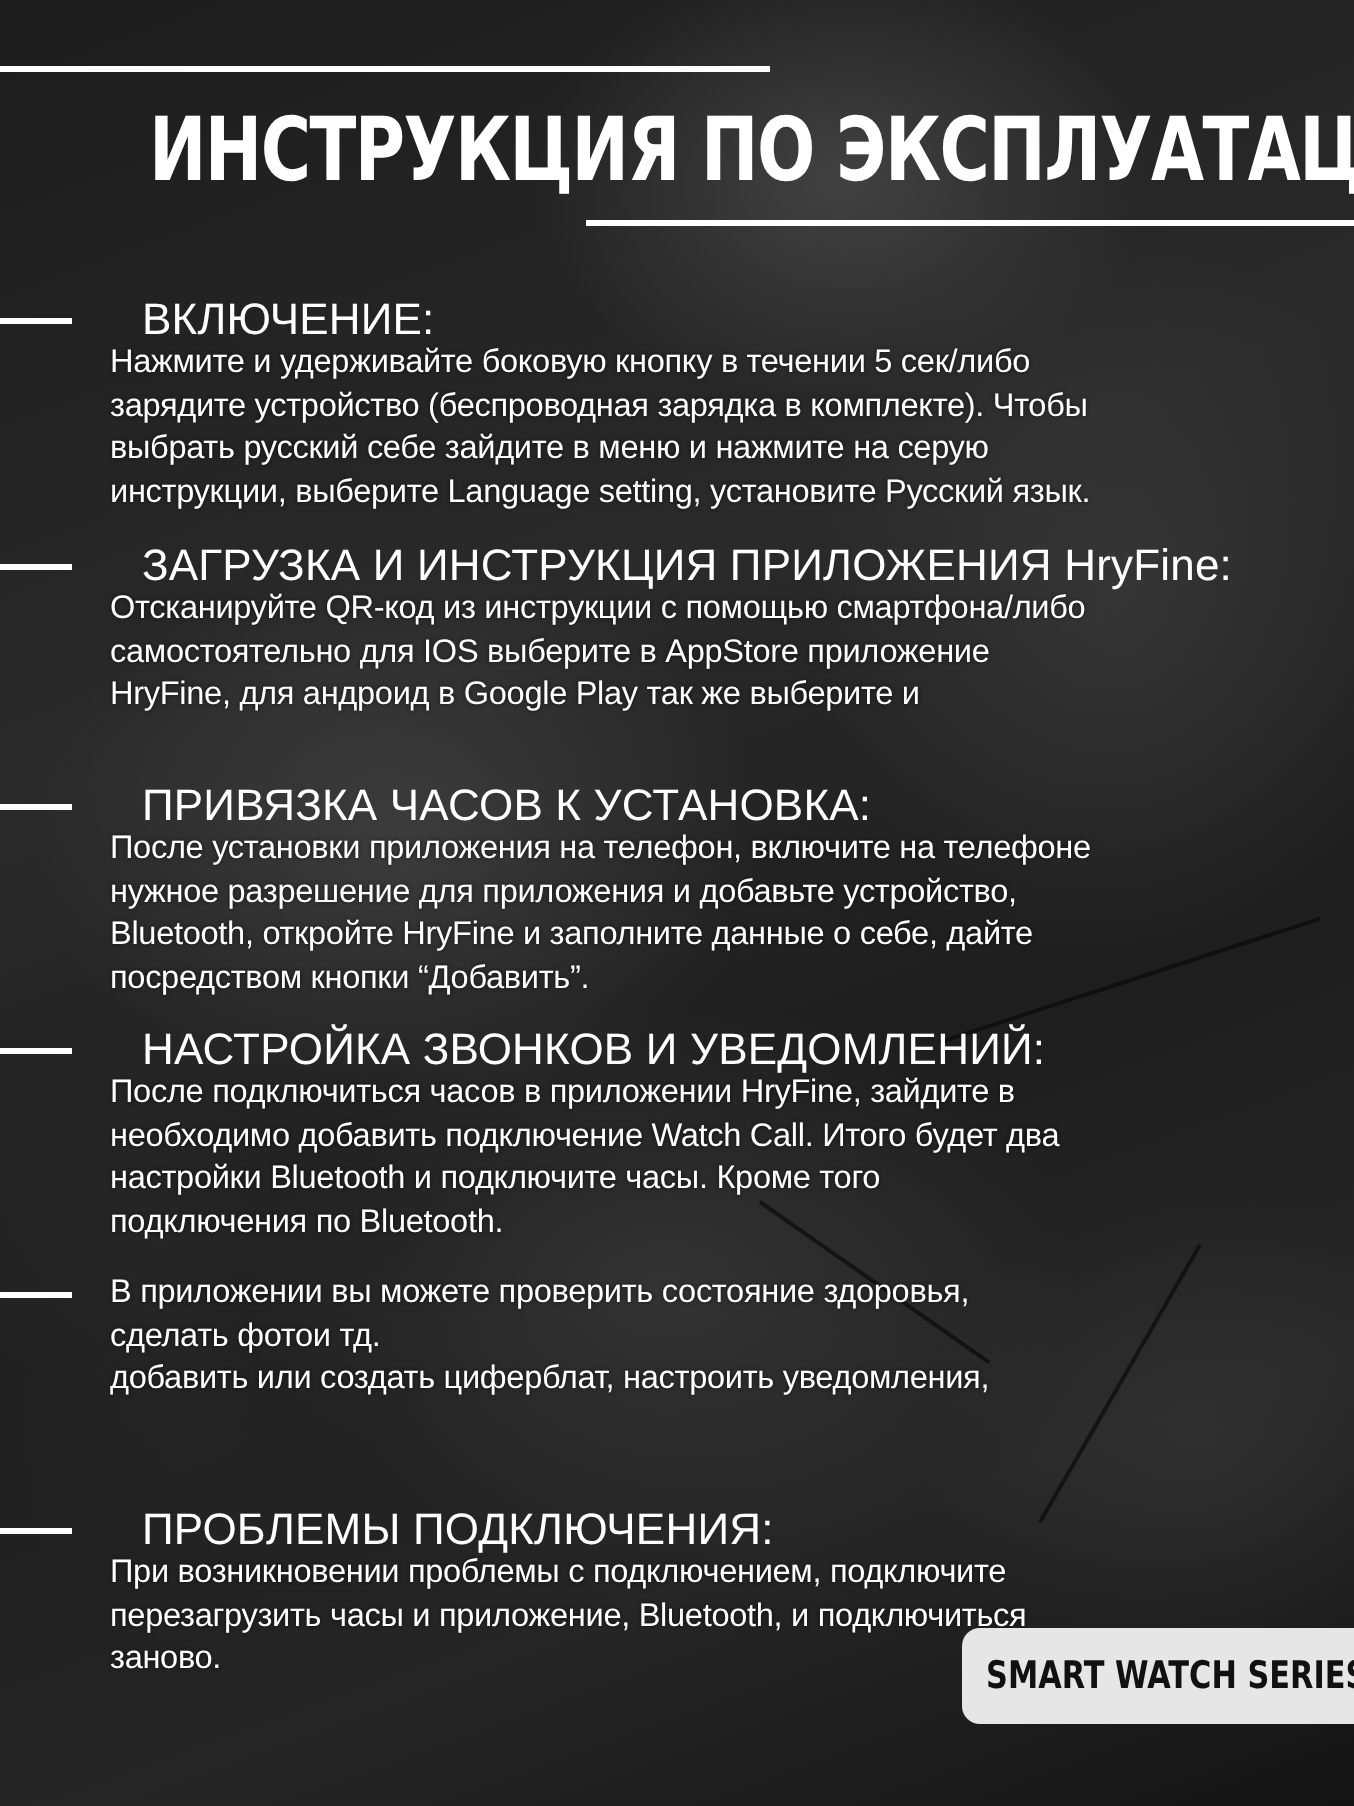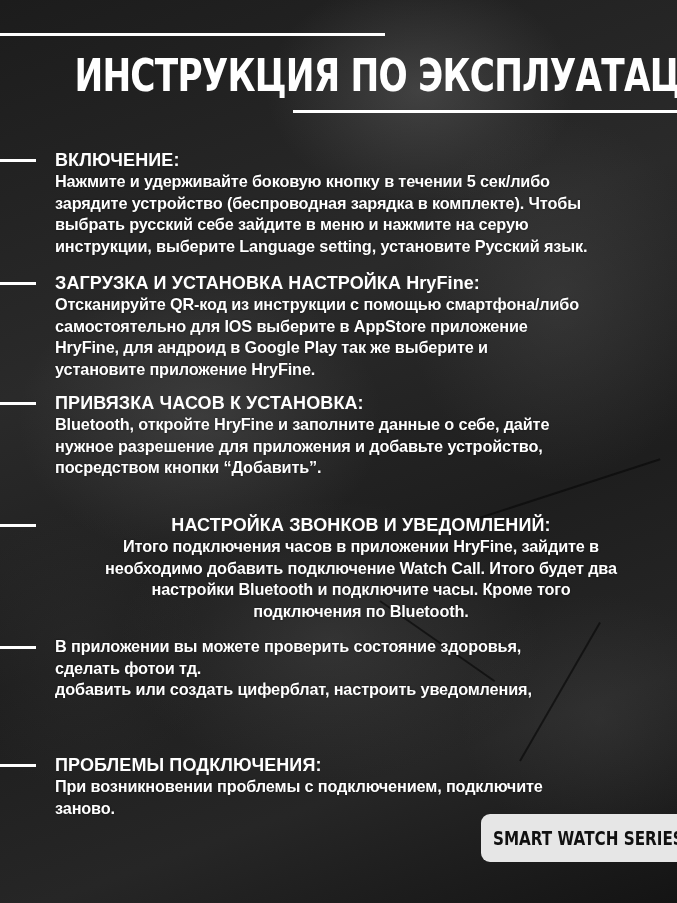--- a/index.html
+++ b/index.html
@@ -27,25 +27,26 @@
   .title {
     position: absolute; left: 0; width: 677px; top: 47px; text-align: center;
     font-family: "DejaVu Sans", sans-serif; font-weight: bold;
     font-size: 44px; letter-spacing: -1px; line-height: 58px;
     transform: scaleX(0.78); transform-origin: center;
     white-space: nowrap;
   }
   .section { position: absolute; left: 55px; right: 10px; }
   .dash { position: absolute; left: -55px; top: 10px; width: 36px; height: 3px; background: #fff; }
   .sec-head {
-    font-weight: bold; font-size: 18px; line-height: 22px; letter-spacing: 0.1px;
+    font-weight: normal; font-size: 22px; line-height: 22px; letter-spacing: 0.1px;
     white-space: nowrap;
+    margin-left: 16px;
   }
   .sec-body {
-    font-weight: bold; font-size: 16.3px; line-height: 21.5px; letter-spacing: -0.15px;
+    font-weight: normal; font-size: 16.3px; line-height: 21.5px; letter-spacing: -0.15px;
     text-shadow: 0 0 2px rgba(0,0,0,0.6);
   }
   .badge {
     position: absolute; left: 481px; top: 814px; width: 200px; height: 48px;
     background: #e6e6e6; border-radius: 9px 0 0 9px;
     display: flex; align-items: center; justify-content: flex-start;
     box-sizing: border-box; padding-left: 12px;
   }
   .badge span {
     color: #111; font-family: "DejaVu Sans", sans-serif; font-weight: bold;
@@ -71,63 +72,64 @@
   <div class="sec-body">
     <div>Нажмите и удерживайте боковую кнопку в течении 5 сек/либо</div>
     <div>зарядите устройство (беспроводная зарядка в комплекте). Чтобы</div>
     <div>выбрать русский себе зайдите в меню и нажмите на серую</div>
     <div>инструкции, выберите Language setting, установите Русский язык.</div>
   </div>
 </div>
 
 <div class="section" style="top:272px;">
   <div class="dash"></div>
-  <div class="sec-head">ЗАГРУЗКА И УСТАНОВКА НАСТРОЙКА HryFine:</div>
+  <div class="sec-head">ЗАГРУЗКА И ИНСТРУКЦИЯ ПРИЛОЖЕНИЯ HryFine:</div>
   <div class="sec-body">
     <div>Отсканируйте QR-код из инструкции с помощью смартфона/либо</div>
     <div>самостоятельно для IOS выберите в AppStore приложение</div>
     <div>HryFine, для андроид в Google Play так же выберите и</div>
-    <div>установите приложение HryFine.</div>
   </div>
 </div>
 
 <div class="section" style="top:392px;">
   <div class="dash"></div>
   <div class="sec-head">ПРИВЯЗКА ЧАСОВ К УСТАНОВКА:</div>
   <div class="sec-body">
+    <div>После установки приложения на телефон, включите на телефоне</div>
+    <div>нужное разрешение для приложения и добавьте устройство,</div>
     <div>Bluetooth, откройте HryFine и заполните данные о себе, дайте</div>
-    <div>нужное разрешение для приложения и добавьте устройство,</div>
     <div>посредством кнопки “Добавить”.</div>
   </div>
 </div>
 
-<div class="section" style="top:514px;text-align:center;">
+<div class="section" style="top:514px;">
   <div class="dash"></div>
   <div class="sec-head">НАСТРОЙКА ЗВОНКОВ И УВЕДОМЛЕНИЙ:</div>
   <div class="sec-body">
-    <div>Итого подключения часов в приложении HryFine, зайдите в</div>
+    <div>После подключиться часов в приложении HryFine, зайдите в</div>
     <div>необходимо добавить подключение Watch Call. Итого будет два</div>
     <div>настройки Bluetooth и подключите часы. Кроме того</div>
     <div>подключения по Bluetooth.</div>
   </div>
 </div>
 
 <div class="section" style="top:636px;">
   <div class="dash"></div>
   <div class="sec-body">
     <div>В приложении вы можете проверить состояние здоровья,</div>
     <div>сделать фотои тд.</div>
     <div>добавить или создать циферблат, настроить уведомления,</div>
   </div>
 </div>
 
 <div class="section" style="top:754px;">
   <div class="dash"></div>
   <div class="sec-head">ПРОБЛЕМЫ ПОДКЛЮЧЕНИЯ:</div>
   <div class="sec-body">
     <div>При возникновении проблемы с подключением, подключите</div>
+    <div>перезагрузить часы и приложение, Bluetooth, и подключиться</div>
     <div>заново.</div>
   </div>
 </div>
 
 <div class="badge">
   <span>SMART WATCH SERIES 7</span>
 </div>
 
 </body></html>

